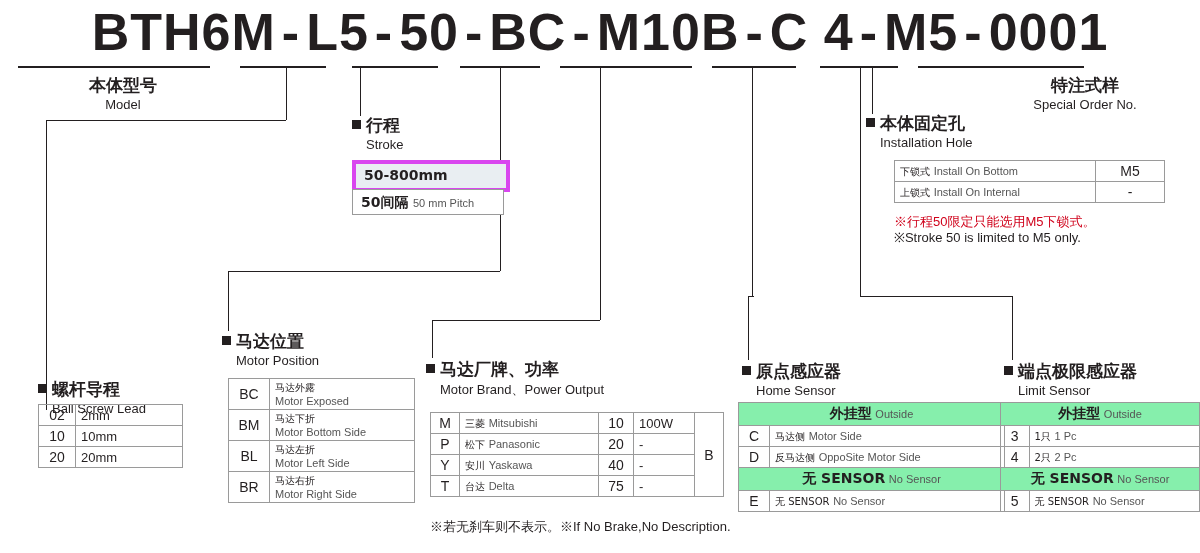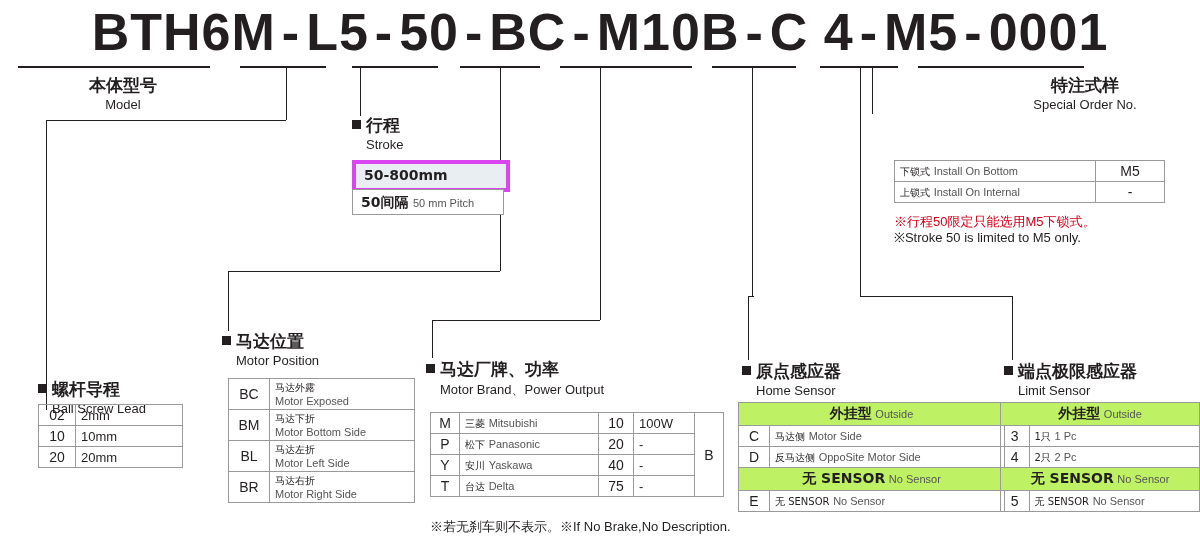--- a/index.html
+++ b/index.html
@@ -43,21 +43,21 @@
   
   table{border-collapse:collapse;position:absolute;font-size:13px;}
   table td{border:1px solid #9a9a9a;padding:2px 5px;vertical-align:middle;white-space:nowrap;}
   .cn{font-family:"DejaVu Sans", sans-serif;}
   .zh{font-size:10px;color:#231f20;font-family:"DejaVu Sans", sans-serif;}
   .zhb{font-size:14px;color:#231f20;font-weight:bold;font-family:"DejaVu Sans", sans-serif;}
   .en-s{font-size:11px;color:#555;}
   .code{font-size:14px;text-align:center;}
   .note{position:absolute;font-size:13px;white-space:nowrap;}
   .note.red{color:#d0021b;}
-  .hdrband{background:#bef264;}
+  .hdrband{background:#86efac;}
 
   
   .strokebox{position:absolute;border:4px solid #d946ef;background:#e9eef2;}
   .strokebox2{position:absolute;border:1px solid #9a9a9a;background:#ffffff;}
 </style>
 </head>
 <body>
 
 <div class="stage">
 
@@ -110,20 +110,24 @@
   <div class="head center" style="left:960px;top:74px;width:250px;">
     <div class="cn zhb">特注式样</div>
     <div class="en">Special Order No.</div>
   </div>
 
   <div class="head" style="left:352px;top:114px;">
     <div><span class="sq"></span><span class="cn zhb">行程</span></div>
     <div class="en" style="padding-left:14px;">Stroke</div>
   </div>
 
+  <div class="head" style="left:866px;top:112px;">
+    <div><span class="sq"></span><span class="cn zhb">本体固定孔</span></div>
+    <div class="en" style="padding-left:14px;">Installation Hole</div>
+  </div>
 
   <div class="head" style="left:38px;top:378px;">
     <div><span class="sq"></span><span class="cn zhb">螺杆导程</span></div>
     <div class="en" style="padding-left:14px;text-align:right;">Ball Screw Lead</div>
   </div>
 
   <div class="head" style="left:222px;top:330px;">
     <div><span class="sq"></span><span class="cn zhb">马达位置</span></div>
     <div class="en" style="padding-left:14px;">Motor Position</div>
   </div>

